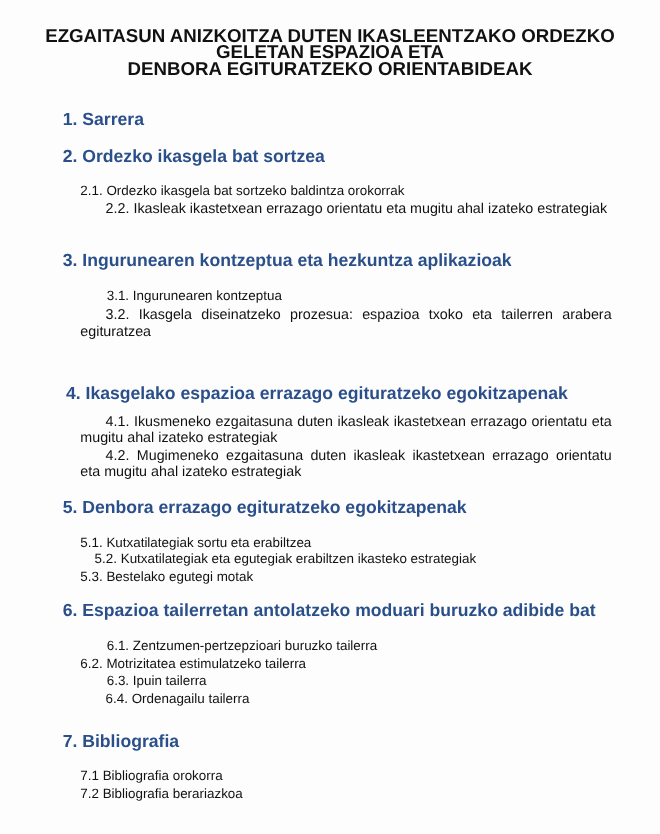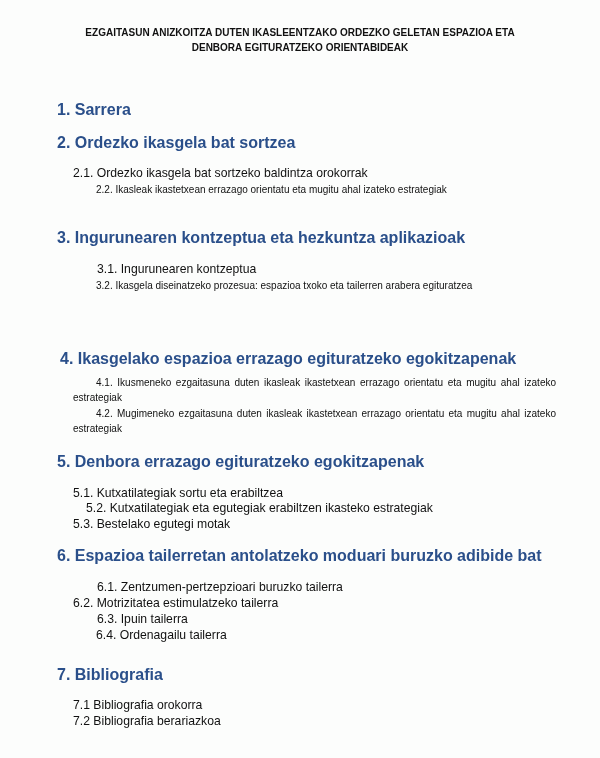--- a/index.html
+++ b/index.html
@@ -5,37 +5,37 @@
     html, body { margin: 0; padding: 0; }
     body {
       width: 600px; height: 758px; overflow: hidden;
       background: #fcfdfc;
       font-family: "Liberation Sans", sans-serif;
       color: #111;
       position: relative;
     }
     .title {
       position: absolute; left: 0; top: 25px; width: 600px;
-      text-align: center; font-weight: bold; font-size: 10px; line-height: 15px;
+      text-align: center; font-weight: bold; font-size: 17px; line-height: 15px;
       color: #111;
     }
     .title div { display: block; }
     .h {
       position: absolute; left: 57px;
       font-weight: bold; font-size: 16px; color: #2a4f8a;
       white-space: nowrap;
     }
     .s {
       position: absolute; font-size: 12.2px; line-height: 15px; color: #111;
       white-space: nowrap;
       text-align: center;
     }
     .j {
       position: absolute; left: 73px; width: 483px;
-      font-size: 10px; line-height: 15px; color: #111;
+      font-size: 13px; line-height: 15px; color: #111;
       text-align: justify; text-align-last: left;
     }
     .j .ind { display: inline-block; width: 23px; }
   </style>
 </head>
 <body>
 
 <div class="title">
   <div>EZGAITASUN ANIZKOITZA DUTEN IKASLEENTZAKO ORDEZKO GELETAN ESPAZIOA ETA</div>
   <div>DENBORA EGITURATZEKO ORIENTABIDEAK</div>

